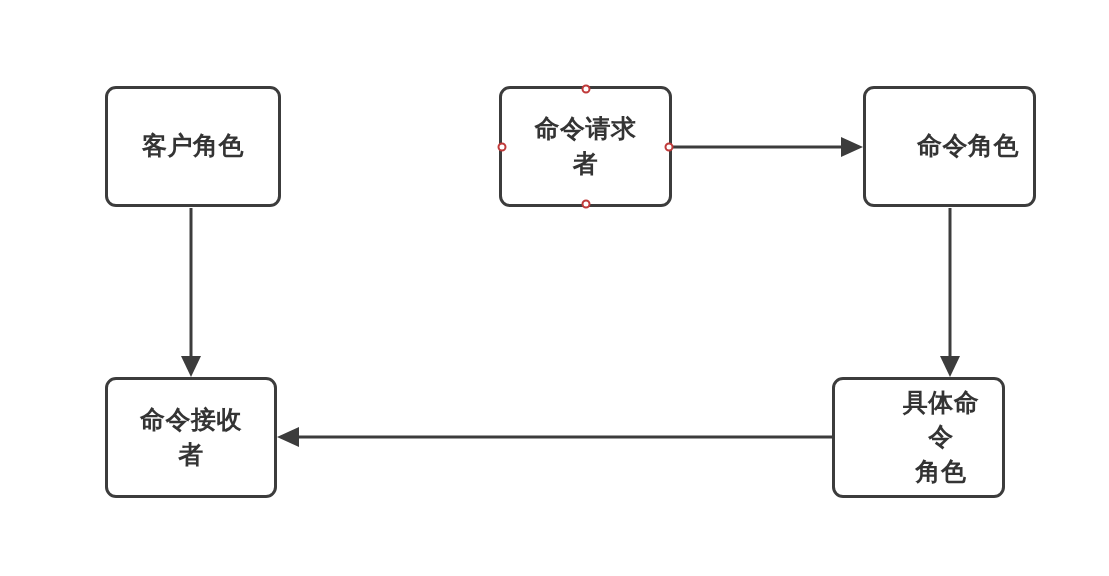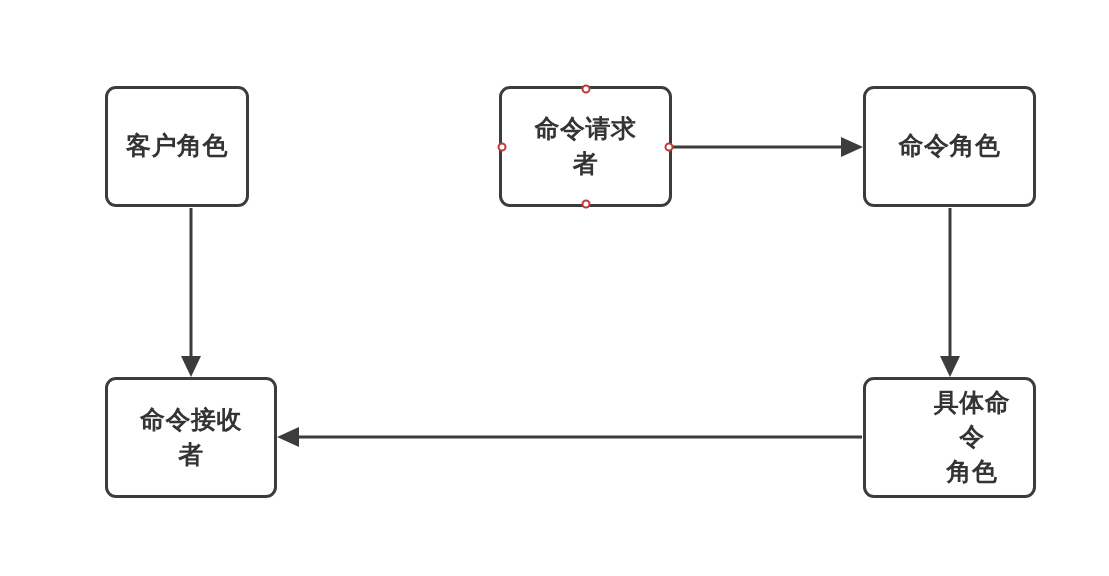--- a/index.html
+++ b/index.html
@@ -81,40 +81,40 @@
       <line x1="862" y1="437" x2="290" y2="437"></line>
     </g>
     <g fill="#3c3c3c" stroke="none">
       <polygon points="863,147 841,137 841,157"></polygon>
       <polygon points="191,377 181,356 201,356"></polygon>
       <polygon points="950,377 940,356 960,356"></polygon>
       <polygon points="277,437 299,427 299,447"></polygon>
     </g>
   </svg>
 
-  <div class="node" style="left:105px; top:86px; width:144px; height:121px;">
+  <div class="node" style="left:105px; top:86px; width:176px; height:121px;">
     <span class="node-label">客户角色</span>
   </div>
 
   <div class="node selected" style="left:463px; top:86px; width:173px; height:121px;">
     <span class="node-label">命令请求
 者</span>
     <span class="anchor top"></span>
     <span class="anchor right"></span>
     <span class="anchor bottom"></span>
     <span class="anchor left"></span>
   </div>
 
-  <div class="node" style="left:863px; top:86px; width:173px; height:121px;">
+  <div class="node" style="left:863px; top:86px; width:173px; height:121px;justify-content:flex-end;">
     <span class="node-label">命令角色</span>
   </div>
 
   <div class="node" style="left:105px; top:377px; width:172px; height:121px;text-align:center;">
     <span class="node-label">命令接收
 者</span>
   </div>
 
-  <div class="node" style="left:863px; top:377px; width:173px; height:121px;padding-left:45px;">
+  <div class="node" style="left:832px; top:377px; width:173px; height:121px;padding-left:45px;">
     <span class="node-label">具体命令
 角色</span>
   </div>
 
 </div>
 
 </body></html>

